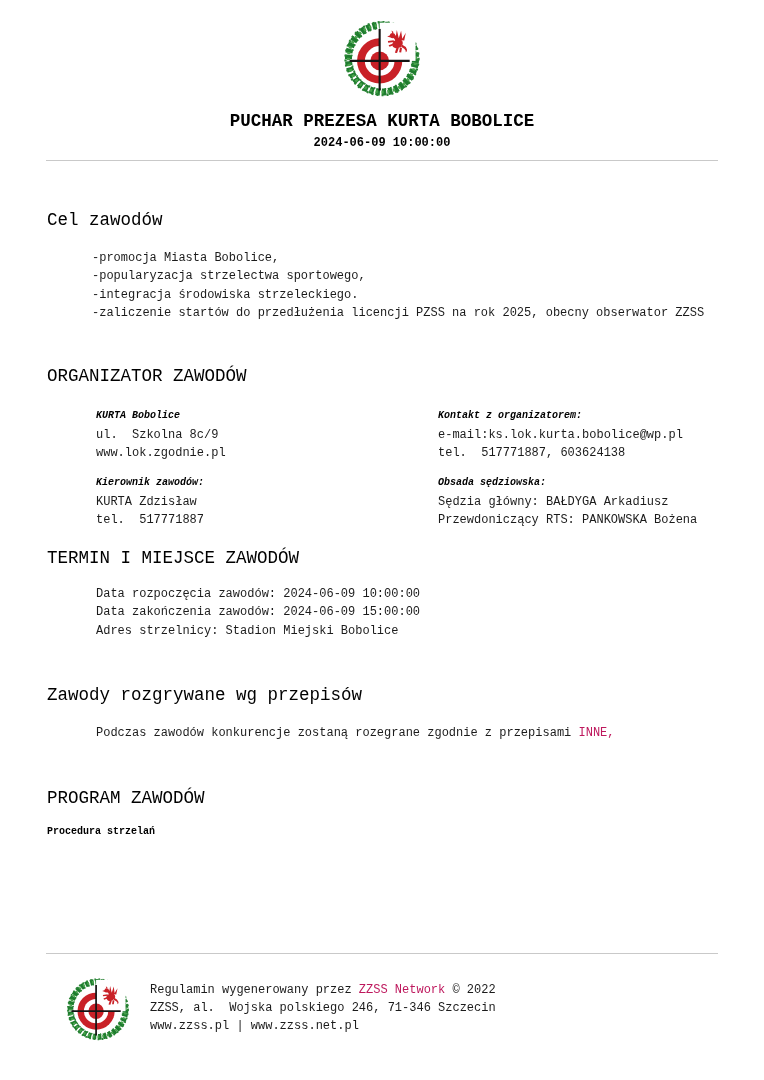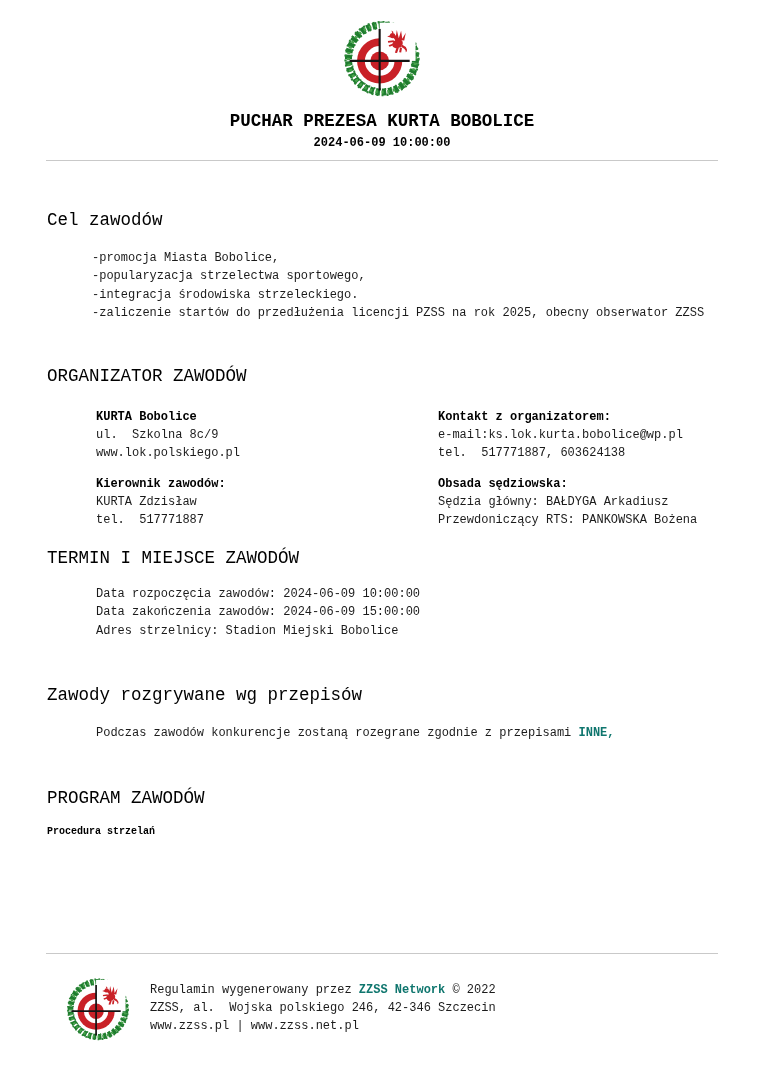--- a/index.html
+++ b/index.html
@@ -14,22 +14,22 @@
     color: #1b1b1b;
     overflow: hidden;
   }
   .abs { position: absolute; white-space: pre; line-height: 1.25; }
   .center { left: 0; width: 100%; text-align: center; }
   .title { font-size: 17.5px; font-weight: 700; color: #000; }
   .subtitle { font-size: 12px; font-weight: 700; color: #000; }
   .h1 { font-size: 17.5px; font-weight: 400; color: #000; }
   .h2 { font-size: 10px; font-weight: 700; color: #000; }
   .b12 { font-size: 12px; }
-  .lbl { font-size: 12px; font-weight: 700; color: #000; }
-  .bold { font-weight: 700; color: #0f766e; }
+  .lbl { font-size: 10px; font-weight: 700; color: #000; font-style: italic; }
+  .bold { font-weight: 400; color: #be185d; }
   .hr {
     position: absolute;
     left: 46px;
     width: 672px;
     height: 0;
     border-top: 1px solid #c9c9c9;
   }
   .logo { position: absolute; }
 </style>
 </head>
@@ -87,21 +87,21 @@
   <div class="abs h1" style="left:47px; top:210px;">Cel zawodów</div>
   <div class="abs b12" style="left:92px; top:251px;">-promocja Miasta Bobolice,</div>
   <div class="abs b12" style="left:92px; top:269px;">-popularyzacja strzelectwa sportowego,</div>
   <div class="abs b12" style="left:92px; top:288px;">-integracja środowiska strzeleckiego.</div>
   <div class="abs b12" style="left:92px; top:306px;">-zaliczenie startów do przedłużenia licencji PZSS na rok 2025, obecny obserwator ZZSS</div>
 
   <div class="abs h1" style="left:47px; top:366px;">ORGANIZATOR ZAWODÓW</div>
 
   <div class="abs lbl" style="left:96px; top:410px;">KURTA Bobolice</div>
   <div class="abs b12" style="left:96px; top:428px;">ul.  Szkolna 8c/9</div>
-  <div class="abs b12" style="left:96px; top:446px;">www.lok.polskiego.pl</div>
+  <div class="abs b12" style="left:96px; top:446px;">www.lok.zgodnie.pl</div>
 
   <div class="abs lbl" style="left:438px; top:410px;">Kontakt z organizatorem:</div>
   <div class="abs b12" style="left:438px; top:428px;">e-mail:ks.lok.kurta.bobolice@wp.pl</div>
   <div class="abs b12" style="left:438px; top:446px;">tel.  517771887, 603624138</div>
 
   <div class="abs lbl" style="left:96px; top:477px;">Kierownik zawodów:</div>
   <div class="abs b12" style="left:96px; top:495px;">KURTA Zdzisław</div>
   <div class="abs b12" style="left:96px; top:513px;">tel.  517771887</div>
 
   <div class="abs lbl" style="left:438px; top:477px;">Obsada sędziowska:</div>
@@ -119,16 +119,16 @@
   <div class="abs h1" style="left:47px; top:788px;">PROGRAM ZAWODÓW</div>
   <div class="abs h2" style="left:47px; top:826px;">Procedura strzelań</div>
 
   <div class="hr" style="top:953px;"></div>
 
   <svg class="logo" style="left:66px; top:968px;" width="64" height="80" preserveAspectRatio="none" aria-hidden="true">
     <use href="#zzss-logo"></use>
   </svg>
 
   <div class="abs b12" style="left:150px; top:983px;"><span>Regulamin wygenerowany przez </span><span class="bold">ZZSS Network</span><span> © 2022</span></div>
-  <div class="abs b12" style="left:150px; top:1001px;">ZZSS, al.  Wojska polskiego 246, 42-346 Szczecin</div>
+  <div class="abs b12" style="left:150px; top:1001px;">ZZSS, al.  Wojska polskiego 246, 71-346 Szczecin</div>
   <div class="abs b12" style="left:150px; top:1019px;">www.zzss.pl | www.zzss.net.pl</div>
 
 </div>
 
 </body></html>

